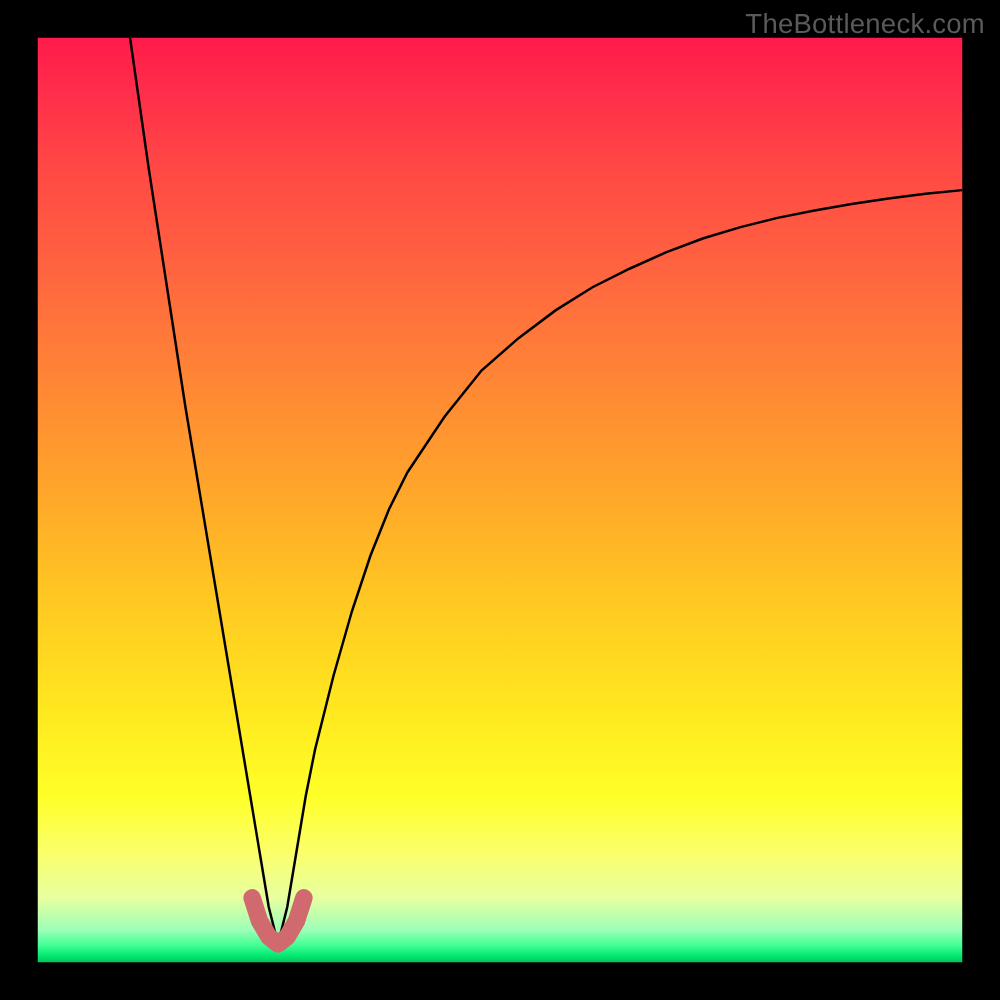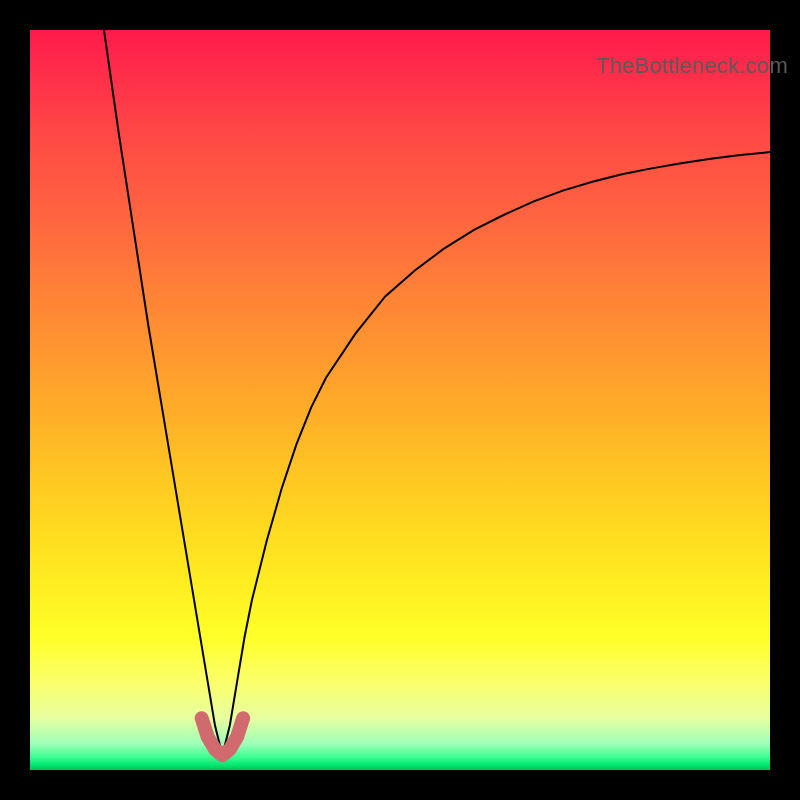--- a/index.html
+++ b/index.html
@@ -13,21 +13,20 @@
   .watermark {
     position: absolute;
     top: 6px;
     right: 12px;
     font-family: Arial, Helvetica, sans-serif;
     font-size: 22px;
     font-weight: 500;
     color: #5a5a5a;
     letter-spacing: 0.2px;
     z-index: 10;
-    margin-top: 47px;
   }
   .plot-area {
     position: absolute;
     left: 30px;
     top: 30px;
     width: 740px;
     height: 740px;
     overflow: hidden;
   }
   .bg-gradient {

